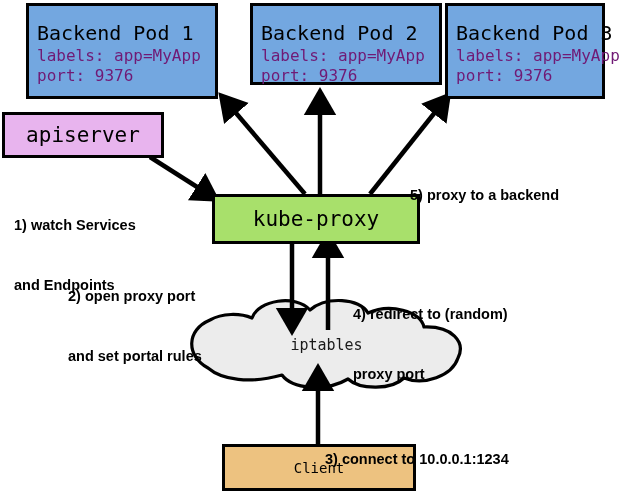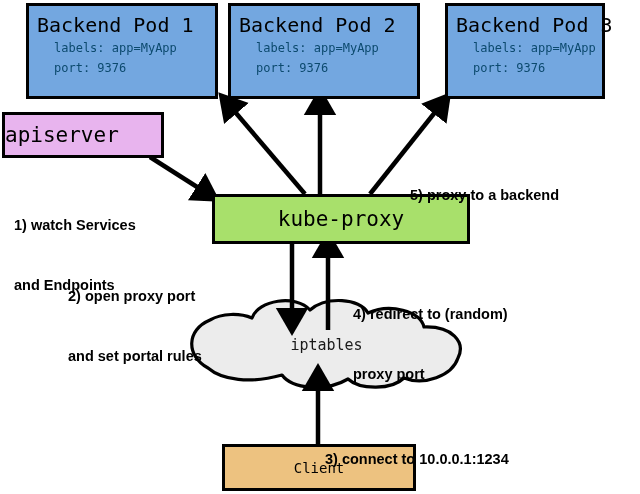--- a/index.html
+++ b/index.html
@@ -35,48 +35,47 @@
     background: #73a7e0;
     padding: 2px 8px 4px 8px;
     justify-content: flex-start;
   }
   .pod-title {
     font-size: 20px;
     line-height: 26px;
     letter-spacing: 0px;
     color: #000;
     white-space: nowrap;
-    margin-top: 4px;
+    margin-top: 12px;
   }
   .pod-line {
-    font-size: 12px;
+    font-size: 16px;
     line-height: 20px;
-    color: #0c4a6e;
+    color: #701a75;
     white-space: nowrap;
-    margin-left: 17px;
   }
   #pod1 { left: 26px;  top: 3px; width: 192px; height: 96px; }
-  #pod2 { left: 228px; top: 3px; width: 192px; height: 96px; }
+  #pod2 { left: 250px; top: 3px; width: 192px; height: 82px; }
   #pod3 { left: 445px; top: 3px; width: 160px; height: 96px; }
 
   
   #apiserver {
     left: 2px; top: 112px; width: 162px; height: 46px;
     background: #e8b4ee;
-    align-items: flex-start;
+    align-items: center;
   }
   #apiserver .node-label {
     font-size: 21px;
     line-height: 24px;
     color: #000;
   }
 
   
   #kubeproxy {
-    left: 212px; top: 194px; width: 258px; height: 50px;
+    left: 212px; top: 194px; width: 208px; height: 50px;
     background: #a8e06b;
     align-items: center;
   }
   #kubeproxy .node-label {
     font-size: 21px;
     line-height: 24px;
     color: #000;
   }
 
   

